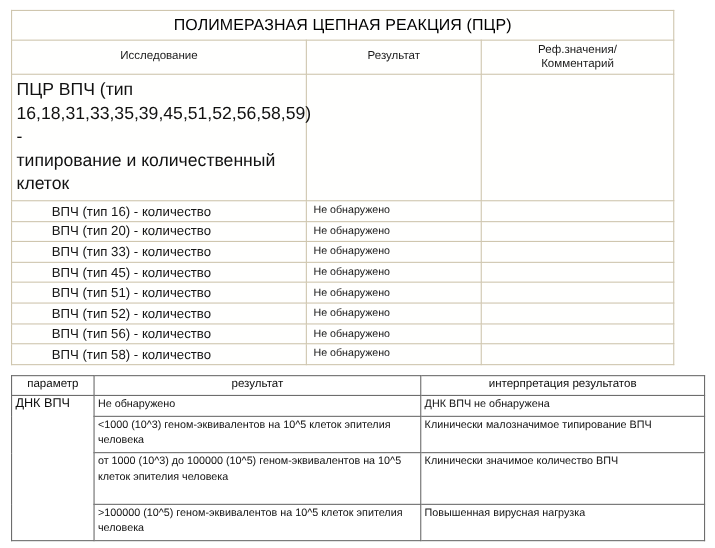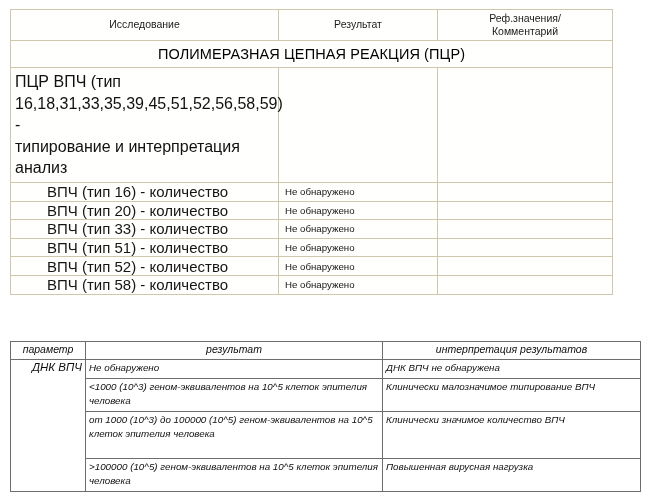--- a/index.html
+++ b/index.html
@@ -54,21 +54,21 @@
   .pcr-group {
     font-size: 16px;
     font-weight: bold;
     line-height: 1.35;
     padding: 3px 0 3px 4px !important;
     height: 40px;
     vertical-align: middle;
   }
 
   .pcr-name {
-    font-size: 15px;
+    font-size: 12px;
     font-weight: bold;
     padding-left: 36px !important;
     height: 17.6px;
     color: #151515;
     white-space: nowrap;
   }
   .pcr-result {
     font-size: 9.7px;
     font-weight: bold;
     padding-left: 6px !important;
@@ -82,38 +82,37 @@
 
   
   #interp-table {
     position: absolute;
     left: 10px;
     top: 341px;
     width: 630px;
     border-collapse: collapse;
     table-layout: fixed;
     background: #ffffff;
-    font-style: italic;
   }
   #interp-table td, #interp-table th {
     border: 1px solid #6d6d6d;
     padding: 1px 3px;
     vertical-align: top;
     font-weight: normal;
   }
   .ip-head {
     text-align: center;
     font-size: 10.5px;
     font-weight: bold;
     color: #0e0e0e;
     height: 15px;
     vertical-align: middle;
   }
   .ip-param {
-    text-align: right;
+    text-align: left;
     vertical-align: middle;
     font-size: 11.5px;
     font-weight: bold;
     color: #0e0e0e;
   }
   .ip-cell {
     font-size: 9.8px;
     line-height: 1.42;
     color: #111;
     vertical-align: middle;
@@ -130,35 +129,35 @@
 <body>
 
 <table id="pcr-table">
   <colgroup>
     <col style="width:268px">
     <col style="width:159px">
     <col style="width:175px">
   </colgroup>
   <tbody>
     <tr>
+      <td class="pcr-title" colspan="3">ПОЛИМЕРАЗНАЯ ЦЕПНАЯ РЕАКЦИЯ (ПЦР)</td>
+    </tr>
+    <tr>
       <td class="pcr-head">Исследование</td>
       <td class="pcr-head">Результат</td>
       <td class="pcr-head">
         <div>Реф.значения/</div>
         <div>Комментарий</div>
       </td>
     </tr>
     <tr>
-      <td class="pcr-title" colspan="3">ПОЛИМЕРАЗНАЯ ЦЕПНАЯ РЕАКЦИЯ (ПЦР)</td>
-    </tr>
-    <tr>
       <td class="pcr-group">
         <div>ПЦР ВПЧ (тип</div>
         <div>16,18,31,33,35,39,45,51,52,56,58,59) -</div>
-        <div>типирование и интерпретация анализ</div>
+        <div>типирование и количественный клеток</div>
       </td>
       <td class="pcr-result"></td>
       <td class="pcr-ref"></td>
     </tr>
 
     <tr>
       <td class="pcr-name">ВПЧ (тип 16) - количество</td>
       <td class="pcr-result">Не обнаружено</td>
       <td class="pcr-ref"></td>
     </tr>
@@ -166,26 +165,36 @@
       <td class="pcr-name">ВПЧ (тип 20) - количество</td>
       <td class="pcr-result">Не обнаружено</td>
       <td class="pcr-ref"></td>
     </tr>
     <tr>
       <td class="pcr-name">ВПЧ (тип 33) - количество</td>
       <td class="pcr-result">Не обнаружено</td>
       <td class="pcr-ref"></td>
     </tr>
     <tr>
+      <td class="pcr-name">ВПЧ (тип 45) - количество</td>
+      <td class="pcr-result">Не обнаружено</td>
+      <td class="pcr-ref"></td>
+    </tr>
+    <tr>
       <td class="pcr-name">ВПЧ (тип 51) - количество</td>
       <td class="pcr-result">Не обнаружено</td>
       <td class="pcr-ref"></td>
     </tr>
     <tr>
       <td class="pcr-name">ВПЧ (тип 52) - количество</td>
+      <td class="pcr-result">Не обнаружено</td>
+      <td class="pcr-ref"></td>
+    </tr>
+    <tr>
+      <td class="pcr-name">ВПЧ (тип 56) - количество</td>
       <td class="pcr-result">Не обнаружено</td>
       <td class="pcr-ref"></td>
     </tr>
     <tr>
       <td class="pcr-name">ВПЧ (тип 58) - количество</td>
       <td class="pcr-result">Не обнаружено</td>
       <td class="pcr-ref"></td>
     </tr>
   </tbody>
 </table>

